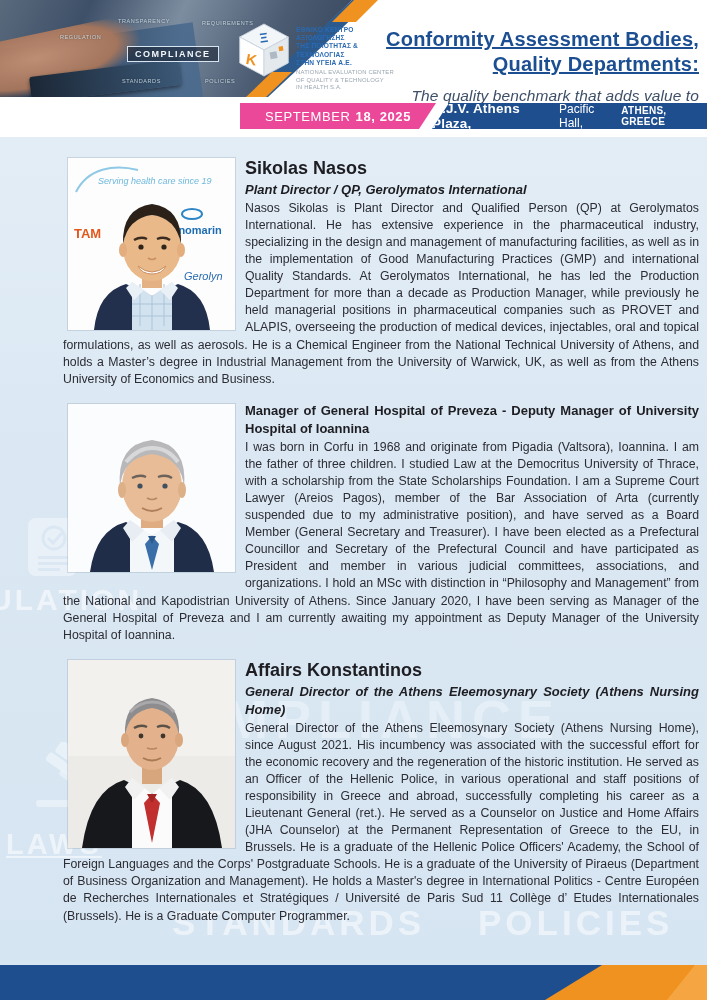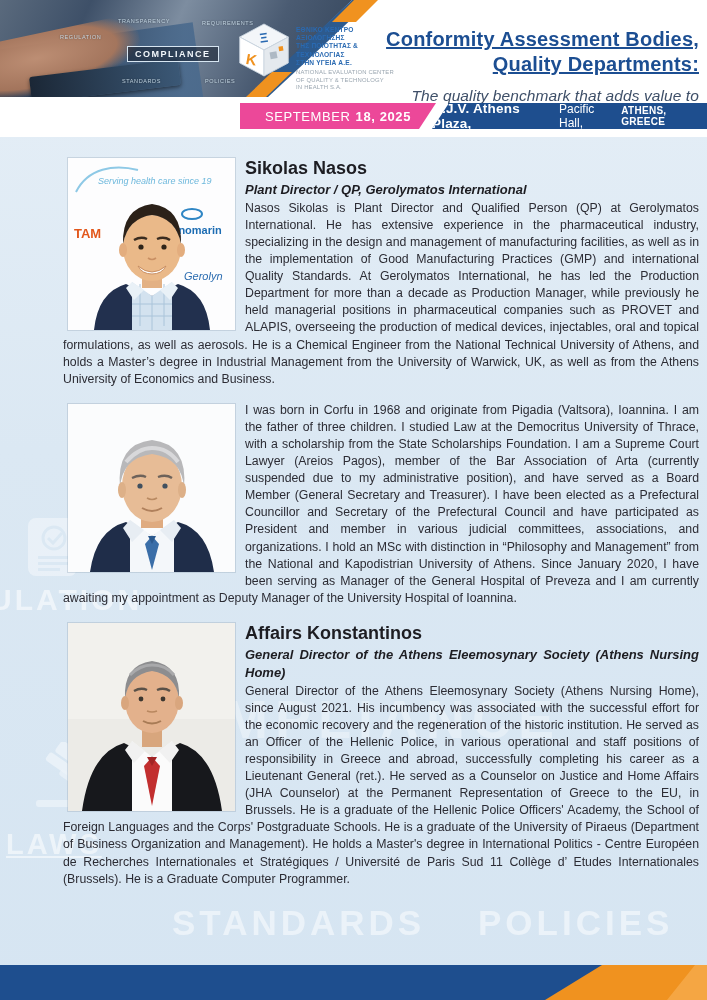--- a/index.html
+++ b/index.html
@@ -199,20 +199,21 @@
         <path d="M52,84 Q48,40 84,36 Q120,40 116,84 Q114,54 84,50 Q54,54 52,84 Z" fill="#b8b8ba"></path>
         <path d="M58,58 Q70,44 84,44 Q100,44 110,58" fill="none" stroke="#d8d8da" stroke-width="4"></path>
         <ellipse cx="54" cy="86" rx="4" ry="8" fill="#ddb088"></ellipse>
           <ellipse cx="114" cy="86" rx="4" ry="8" fill="#ddb088"></ellipse>
         <path d="M64,74 q8,-4 14,-1 M90,73 q8,-3 14,1" fill="none" stroke="#6d625a" stroke-width="2.4"></path>
         <circle cx="72" cy="82" r="2.6" fill="#41505f"></circle>
           <circle cx="97" cy="82" r="2.6" fill="#41505f"></circle>
         <path d="M79,94 q5,3 10,0" fill="none" stroke="#b98a62" stroke-width="1.6"></path>
         <path d="M74,104 q10,6 20,0" fill="none" stroke="#b0805c" stroke-width="2"></path>
       </svg>
+      <div class="s-title">Manager of General Hospital of Preveza - Deputy Manager of University Hospital of Ioannina</div>
       <div class="s-bio">I was born in Corfu in 1968 and originate from Pigadia (Valtsora), Ioannina. I am the father of three children. I studied Law at the Democritus University of Thrace, with a scholarship from the State Scholarships Foundation. I am a Supreme Court Lawyer (Areios Pagos), member of the Bar Association of Arta (currently suspended due to my administrative position), and have served as a Board Member (General Secretary and Treasurer). I have been elected as a Prefectural Councillor and Secretary of the Prefectural Council and have participated as President and member in various judicial committees, associations, and organizations. I hold an MSc with distinction in “Philosophy and Management” from the National and Kapodistrian University of Athens. Since January 2020, I have been serving as Manager of the General Hospital of Preveza and I am currently awaiting my appointment as Deputy Manager of the University Hospital of Ioannina.</div>
     </div>
 
     <div class="speaker">
       <svg class="photo" width="167" height="188" viewBox="0 0 167 188">
         <rect width="167" height="188" fill="#ecebe7"></rect>
         <rect width="167" height="96" fill="#f2f1ed"></rect>
         <path d="M14,188 Q22,130 56,120 L84,134 L112,120 Q146,130 154,188 Z" fill="#17181c"></path>
         <path d="M64,118 L84,134 L104,118 L104,188 L64,188 Z" fill="#fbfbfb"></path>
         <path d="M84,134 l-8,9 l8,40 l8,-40 z" fill="#c22f2f"></path>

